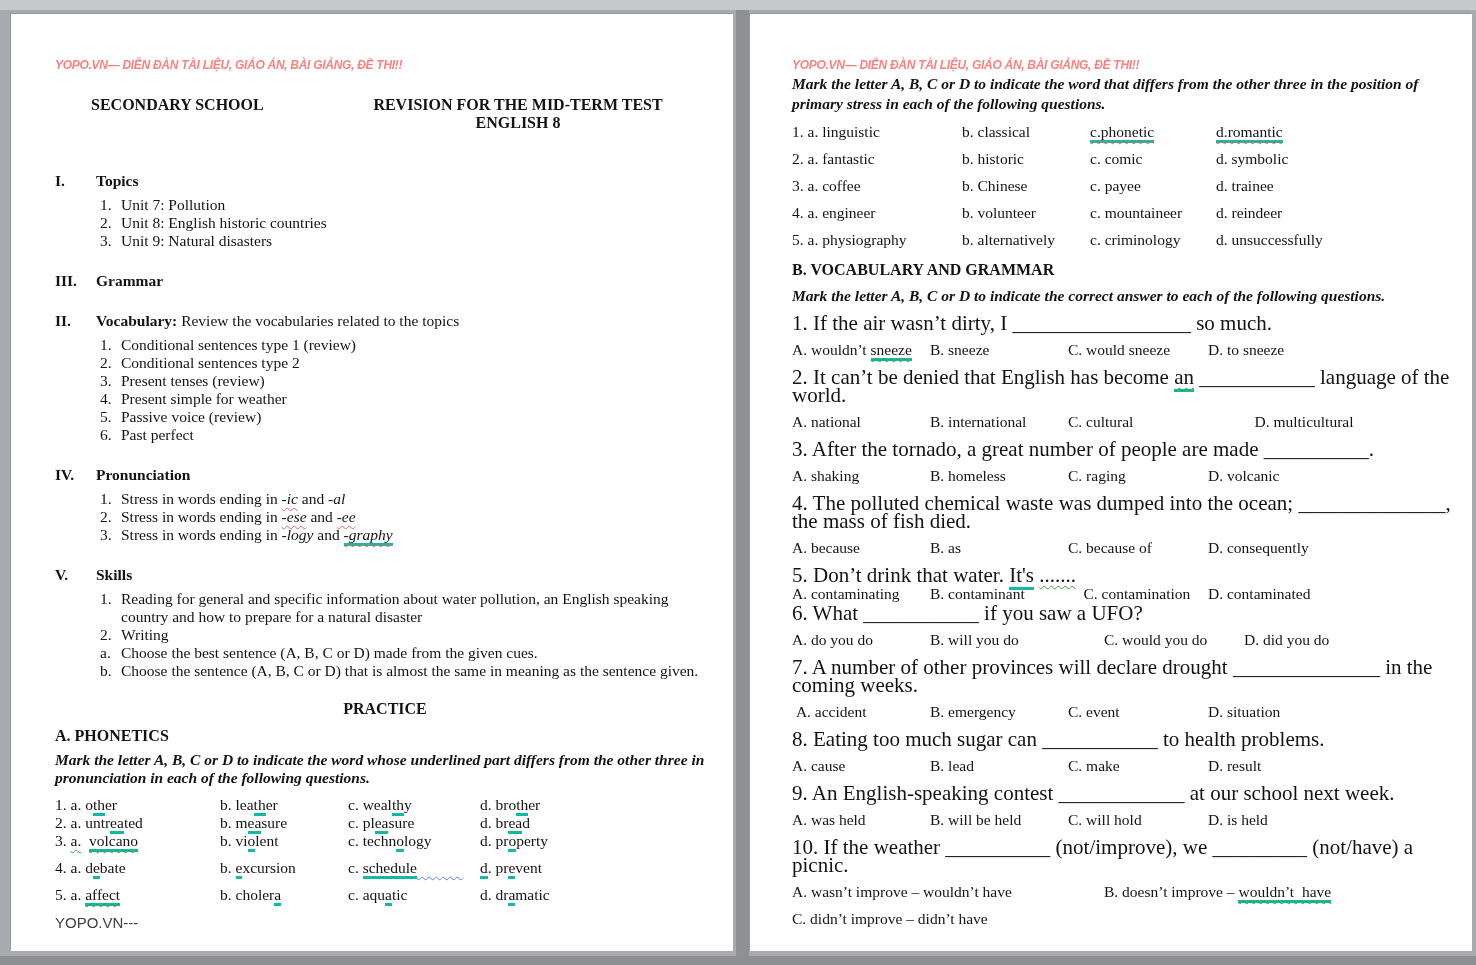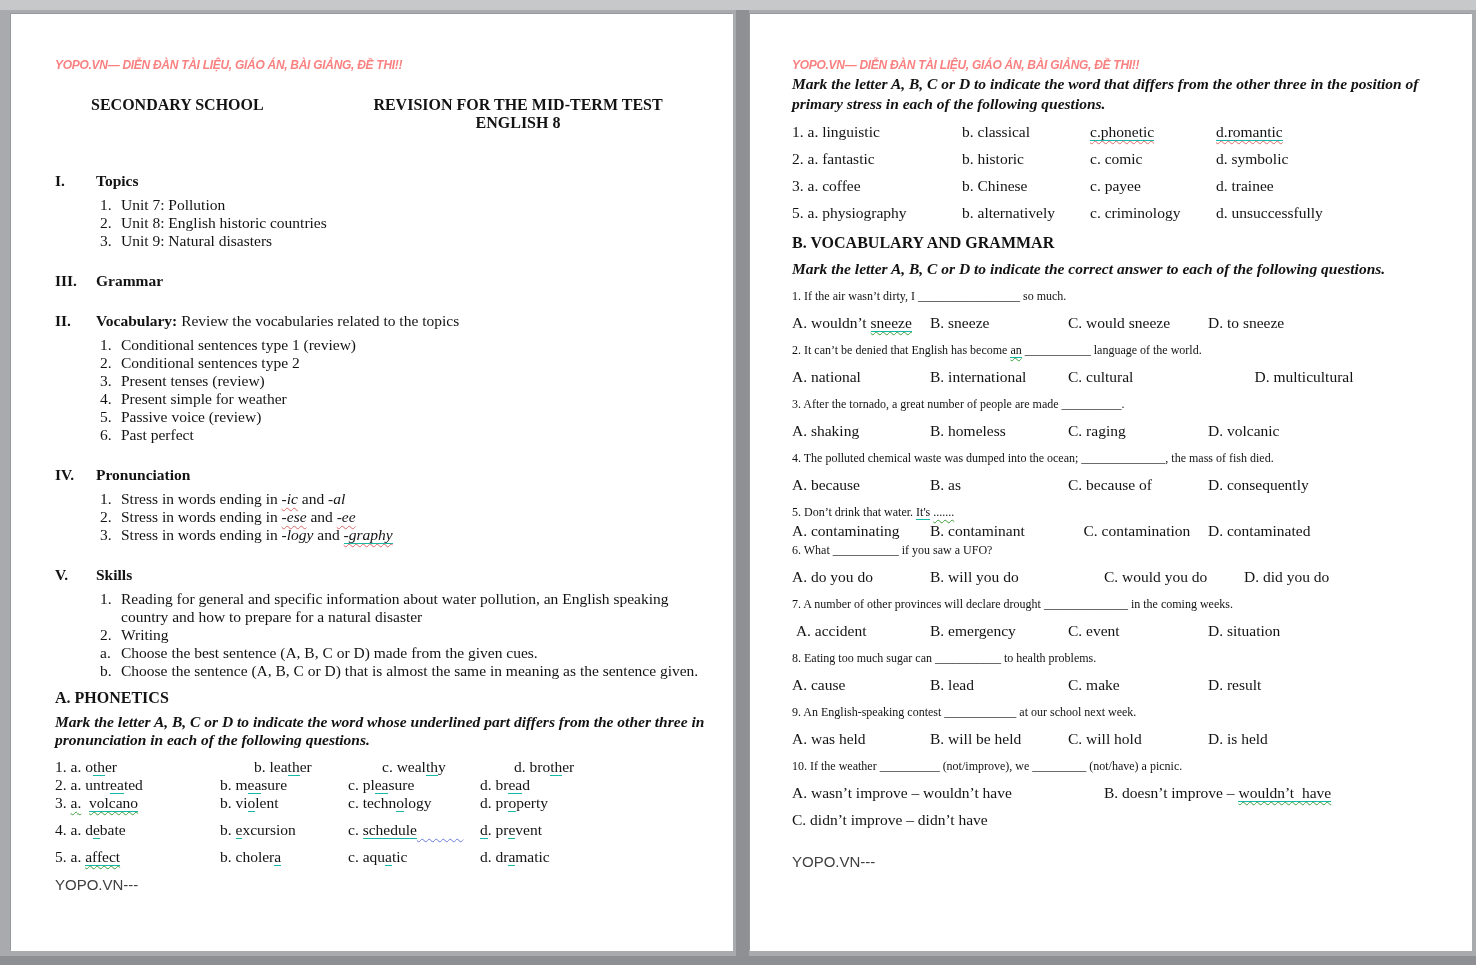--- a/index.html
+++ b/index.html
@@ -37,34 +37,34 @@
   .instr.single{margin-top:8px;}
 
   .qblock{margin-top:9px;}
   .qrow{display:flex;line-height:18px;font-size:15.5px;}
   .qrow.gap{margin-top:9px;}
   .qcell{flex:none;}
   .qcell.last{flex:1;}
   .stress .qrow{margin-top:9px;}
 
   .vocab-h{margin-top:12px;font-weight:bold;font-size:16px;line-height:18px;}
-  .vq{margin-top:9px;font-size:12px;line-height:18px;}
+  .vq{margin-top:9px;font-size:21px;line-height:18px;}
   .vq.tight{margin-top:1px;}
   .vopts{display:flex;margin-top:9px;font-size:15.5px;line-height:18px;}
   .vopts.tight{margin-top:1px;}
   .vopt{flex:none;}
   .vopt.last{flex:1;}
 
   .footer{font-family:"Liberation Sans",sans-serif;color:#404040;font-size:15px;margin-top:10px;}
   .footer.fr{margin-top:24px;}
 
   .sg{white-space:pre-wrap;}
   .sg-b{font-weight:bold;}
   .sg-i{font-style:italic;}
-  .sg-u{border-bottom:1px solid #14b8a6;}
+  .sg-u{border-bottom:3px solid #14b8a6;}
   .sg-w-green{text-decoration:underline wavy #3aa03a;text-decoration-thickness:1px;text-underline-offset:3px;}
   .sg-w-red{text-decoration:underline wavy #e06666;text-decoration-thickness:1px;text-underline-offset:3px;}
   .sg-w-blue{text-decoration:underline wavy #6b7ae0;text-decoration-thickness:1px;text-underline-offset:3px;}
 </style>
 </head>
 <body>
 
 <div class="stage">
   <div class="topstrip"></div>
 
@@ -164,26 +164,27 @@
           <div class="item">
             <span class="item-m">a.</span>
             <span class="item-text"><span class="sg">Choose the best sentence (A, B, C or D) made from the given cues.</span></span>
           </div>
           <div class="item">
             <span class="item-m">b.</span>
             <span class="item-text"><span class="sg">Choose the sentence (A, B, C or D) that is almost the same in meaning as the sentence given.</span></span>
           </div>
         </div>
       </div>
+    <div class="practice">PRACTICE</div>
     <div class="phon-h">A. PHONETICS</div>
     <div class="instr">Mark the letter A, B, C or D to indicate the word whose underlined part differs from the other three in pronunciation in each of the following questions.</div>
     <div class="qblock">
         <div class="qrow">
           <span class="qcell" style="width: 165px;"><span class="sg">1. a. o</span><span class="sg sg-u">th</span><span class="sg">er</span></span>
-          <span class="qcell" style="width: 128px; margin-left: 34px;"><span class="sg">b. lea</span><span class="sg sg-u">th</span><span class="sg">er</span></span>
+          <span class="qcell" style="width: 128px;"><span class="sg">b. lea</span><span class="sg sg-u">th</span><span class="sg">er</span></span>
           <span class="qcell" style="width: 132px;"><span class="sg">c. weal</span><span class="sg sg-u">th</span><span class="sg">y</span></span>
           <span class="qcell last"><span class="sg">d. bro</span><span class="sg sg-u">th</span><span class="sg">er</span></span>
         </div>
         <div class="qrow">
           <span class="qcell" style="width: 165px;"><span class="sg">2. a. untr</span><span class="sg sg-u">ea</span><span class="sg">ted</span></span>
           <span class="qcell" style="width: 128px;"><span class="sg">b. m</span><span class="sg sg-u">ea</span><span class="sg">sure</span></span>
           <span class="qcell" style="width: 132px;"><span class="sg">c. pl</span><span class="sg sg-u">ea</span><span class="sg">sure</span></span>
           <span class="qcell last"><span class="sg">d. br</span><span class="sg sg-u">ea</span><span class="sg">d</span></span>
         </div>
         <div class="qrow">
@@ -224,20 +225,26 @@
           <span class="qcell" style="width: 170px;"><span class="sg">2. a. fantastic</span></span>
           <span class="qcell" style="width: 128px;"><span class="sg">b. historic</span></span>
           <span class="qcell" style="width: 126px;"><span class="sg">c. comic</span></span>
           <span class="qcell last"><span class="sg">d. symbolic</span></span>
         </div>
         <div class="qrow">
           <span class="qcell" style="width: 170px;"><span class="sg">3. a. coffee</span></span>
           <span class="qcell" style="width: 128px;"><span class="sg">b. Chinese</span></span>
           <span class="qcell" style="width: 126px;"><span class="sg">c. payee</span></span>
           <span class="qcell last"><span class="sg">d. trainee</span></span>
+        </div>
+        <div class="qrow">
+          <span class="qcell" style="width: 170px;"><span class="sg">4. a. engineer</span></span>
+          <span class="qcell" style="width: 128px;"><span class="sg">b. volunteer</span></span>
+          <span class="qcell" style="width: 126px;"><span class="sg">c. mountaineer</span></span>
+          <span class="qcell last"><span class="sg">d. reindeer</span></span>
         </div>
         <div class="qrow">
           <span class="qcell" style="width: 170px;"><span class="sg">5. a. physiography</span></span>
           <span class="qcell" style="width: 128px;"><span class="sg">b. alternatively</span></span>
           <span class="qcell" style="width: 126px;"><span class="sg">c. criminology</span></span>
           <span class="qcell last"><span class="sg">d. unsuccessfully</span></span>
         </div>
       </div>
     <div class="vocab-h">B. VOCABULARY AND GRAMMAR</div>
     <div class="instr single">Mark the letter A, B, C or D to indicate the correct answer to each of the following questions.</div>

